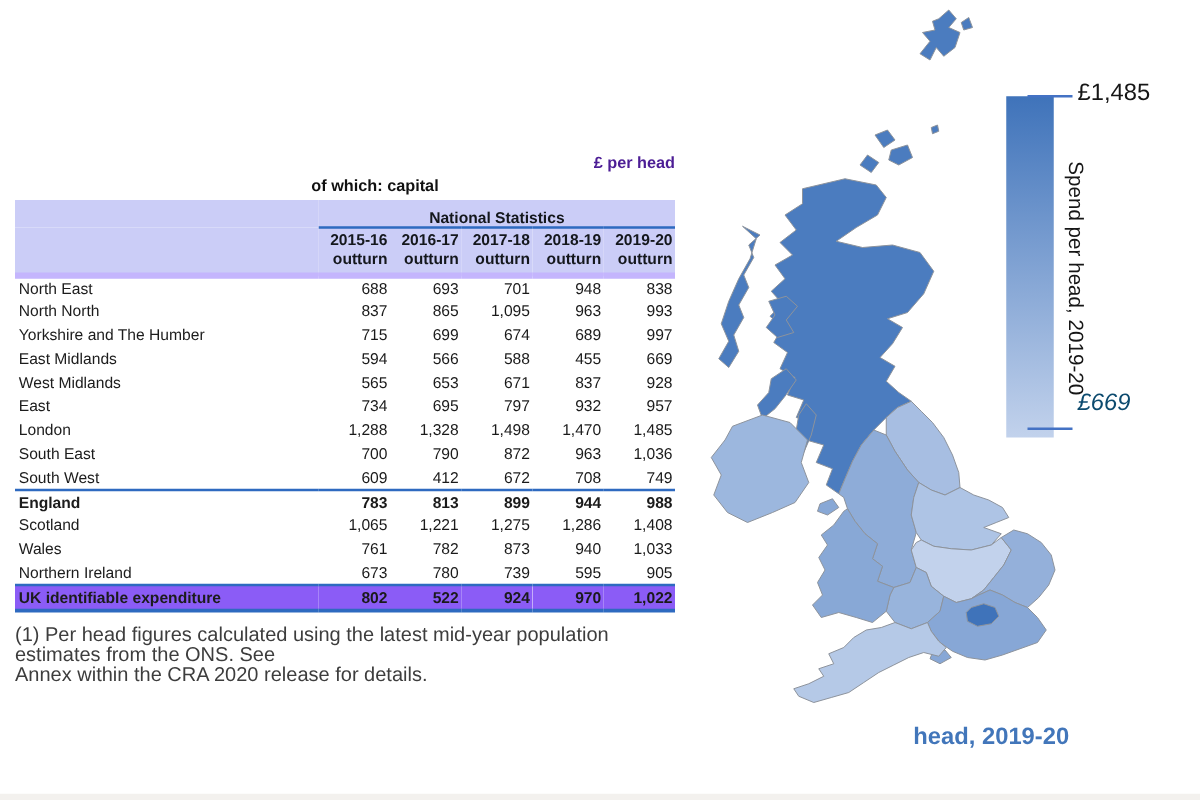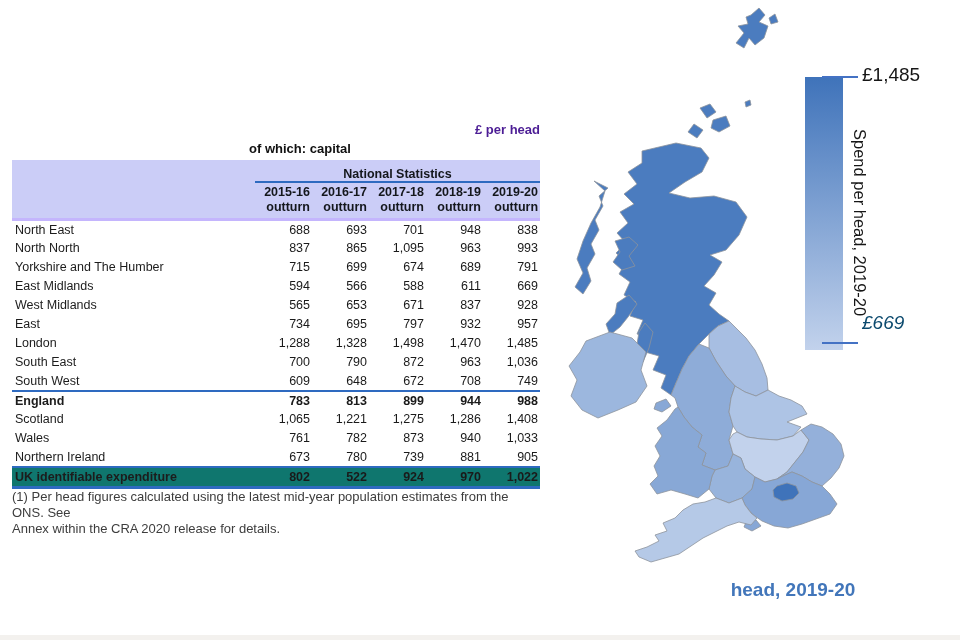--- a/index.html
+++ b/index.html
@@ -15,28 +15,28 @@
   .table-wrap { position:absolute; left:12px; top:122px; width:528px; }
   .unit-label { text-align:right; font-weight:bold; font-size:13px; color:#4c1d95; height:19px; }
   .super-title { text-align:center; padding-left:48px; font-weight:bold; font-size:13px; color:#111; height:19px; }
   table { border-collapse:collapse; table-layout:fixed; width:528px; margin-top:0; }
   col.c-name { width:243px; }
   col.c-num  { width:57px; }
   thead th { background:#cbcdf7; font-size:12.5px; font-weight:bold; color:#14171c; vertical-align:bottom; }
   thead tr.grouprow th { height:22px; padding-top:4px; }
   th.grouphead { text-align:center; border-bottom:2px solid #2e6ac0; }
   th.yearhead { text-align:right; padding:2px 2px 3px 0; line-height:15px; }
-  thead { border-bottom:3px solid #c4b5fd; }
+  thead { border-bottom:5px solid #c4b5fd; }
   tbody td { font-size:12.5px; height:19px; padding:0; white-space:nowrap; overflow:hidden; }
   td.name { text-align:left; padding-left:3px; color:#1c1c1c; }
   td.num  { text-align:right; padding-right:2px; }
   tr.bold td { font-weight:bold; }
   tr.topline td { border-top:2px solid #2e6ac0; }
-  tr.highlight td { background:#0f766e; border-bottom:3px solid #2e6ac0; height:21px; }
-  .footnote { margin-top:0; font-size:13px; line-height:16px; color:#3d3d3d; width:524px; }
+  tr.highlight td { background:#8b5cf6; border-bottom:3px solid #2e6ac0; height:21px; }
+  .footnote { margin-top:11px; font-size:16px; line-height:16px; color:#3d3d3d; width:524px; }
   
   .map-svg { position:absolute; left:558px; top:5px; width:300px; height:570px; }
   .map-svg path { stroke:#8d939c; stroke-width:0.8; stroke-linejoin:round; }
   .map-caption { position:absolute; left:628px; top:576px; width:330px; text-align:center;
                  font-weight:bold; font-size:19px; line-height:27px; color:#4276ba; }
   
   .legend-bar { position:absolute; left:805px; top:77px; width:38px; height:273px; }
   .legend-tick { position:absolute; height:2px; width:36px; background:#4472c4; }
   .tick-top { left:822px; top:76px; }
   .tick-bottom { left:822px; top:342px; }
@@ -108,28 +108,28 @@
           <td class="num">1,095</td>
           <td class="num">963</td>
           <td class="num">993</td>
         </tr>
         <tr class="">
           <td class="name">Yorkshire and The Humber</td>
           <td class="num">715</td>
           <td class="num">699</td>
           <td class="num">674</td>
           <td class="num">689</td>
-          <td class="num">791</td>
+          <td class="num">997</td>
         </tr>
         <tr class="">
           <td class="name">East Midlands</td>
           <td class="num">594</td>
           <td class="num">566</td>
           <td class="num">588</td>
-          <td class="num">611</td>
+          <td class="num">455</td>
           <td class="num">669</td>
         </tr>
         <tr class="">
           <td class="name">West Midlands</td>
           <td class="num">565</td>
           <td class="num">653</td>
           <td class="num">671</td>
           <td class="num">837</td>
           <td class="num">928</td>
         </tr>
@@ -153,21 +153,21 @@
           <td class="name">South East</td>
           <td class="num">700</td>
           <td class="num">790</td>
           <td class="num">872</td>
           <td class="num">963</td>
           <td class="num">1,036</td>
         </tr>
         <tr class="">
           <td class="name">South West</td>
           <td class="num">609</td>
-          <td class="num">648</td>
+          <td class="num">412</td>
           <td class="num">672</td>
           <td class="num">708</td>
           <td class="num">749</td>
         </tr>
         <tr class="bold topline">
           <td class="name">England</td>
           <td class="num">783</td>
           <td class="num">813</td>
           <td class="num">899</td>
           <td class="num">944</td>
@@ -187,21 +187,21 @@
           <td class="num">782</td>
           <td class="num">873</td>
           <td class="num">940</td>
           <td class="num">1,033</td>
         </tr>
         <tr class="">
           <td class="name">Northern Ireland</td>
           <td class="num">673</td>
           <td class="num">780</td>
           <td class="num">739</td>
-          <td class="num">881</td>
+          <td class="num">595</td>
           <td class="num">905</td>
         </tr>
         <tr class="bold topline highlight">
           <td class="name">UK identifiable expenditure</td>
           <td class="num">802</td>
           <td class="num">522</td>
           <td class="num">924</td>
           <td class="num">970</td>
           <td class="num">1,022</td>
         </tr>

